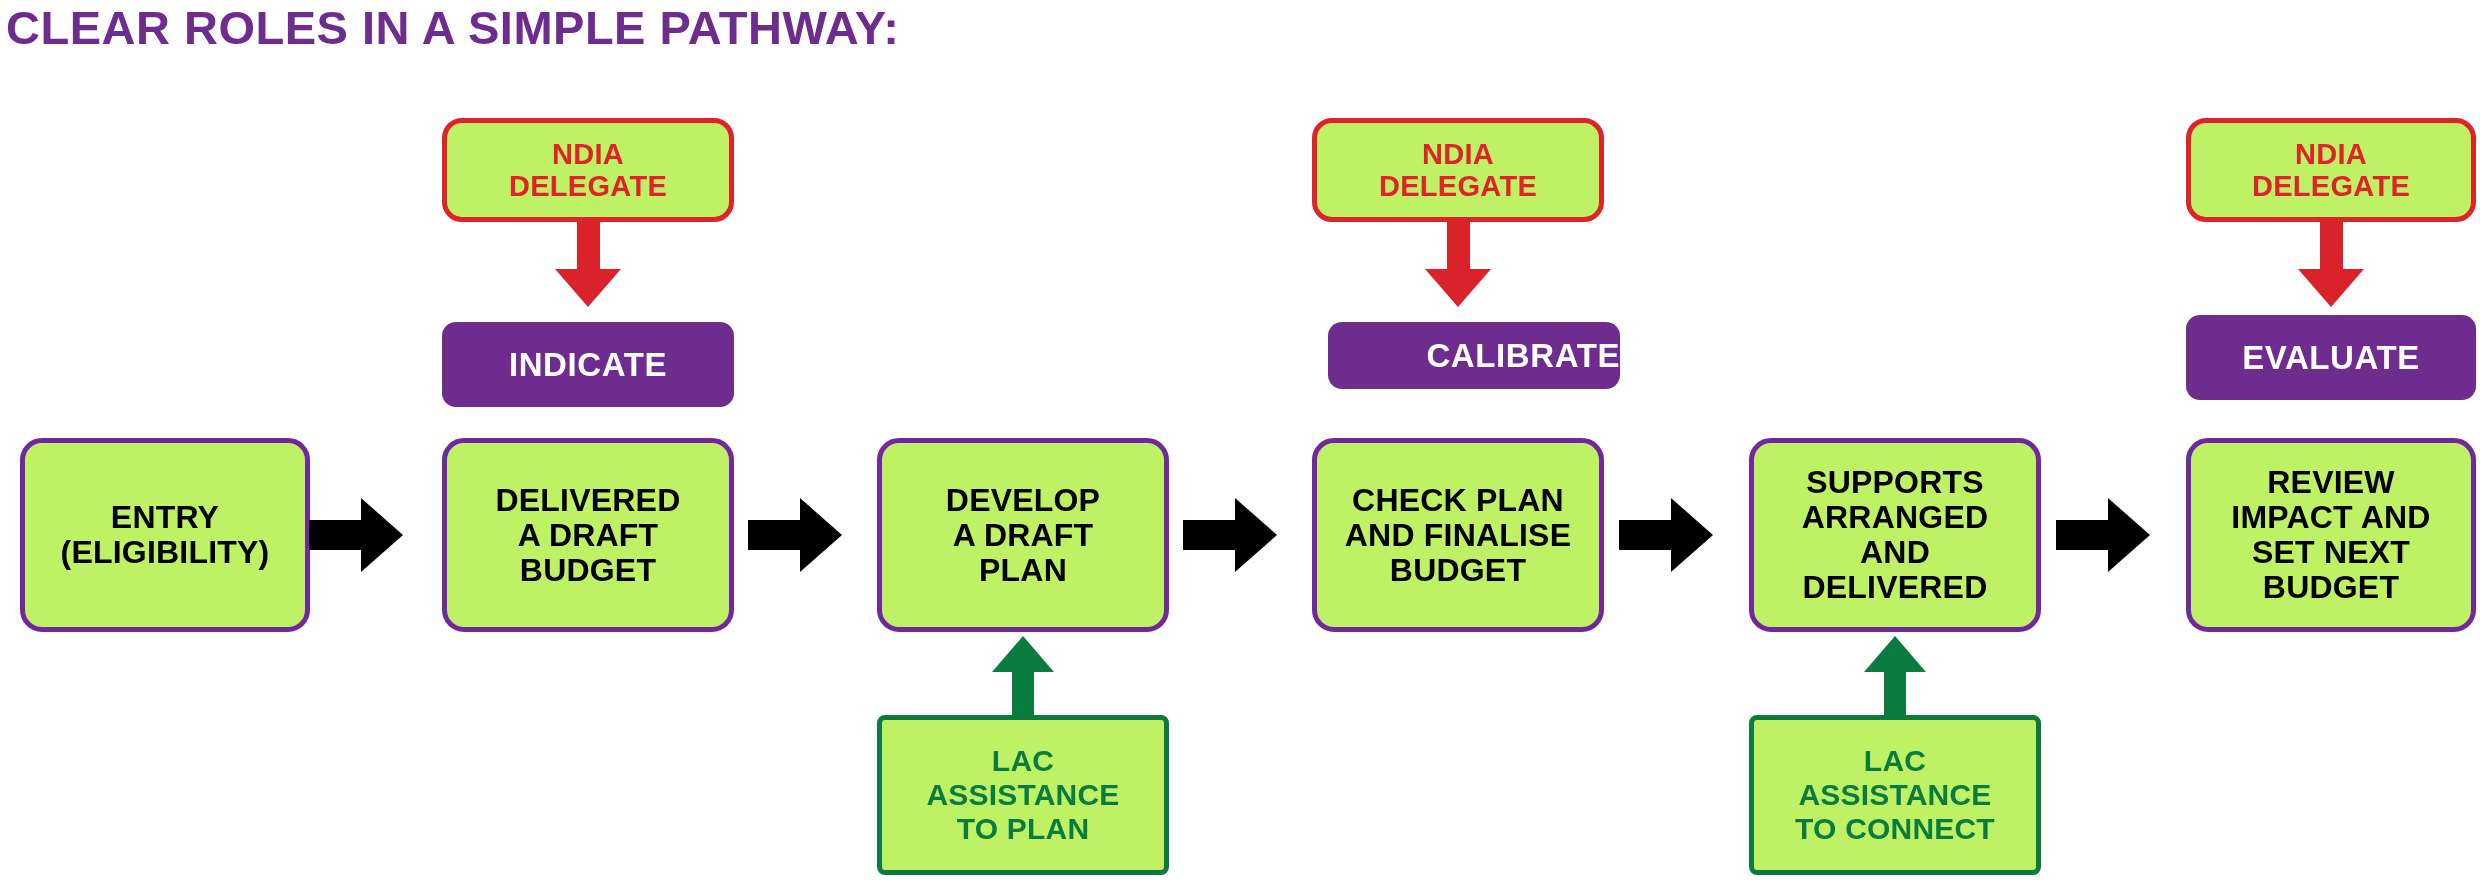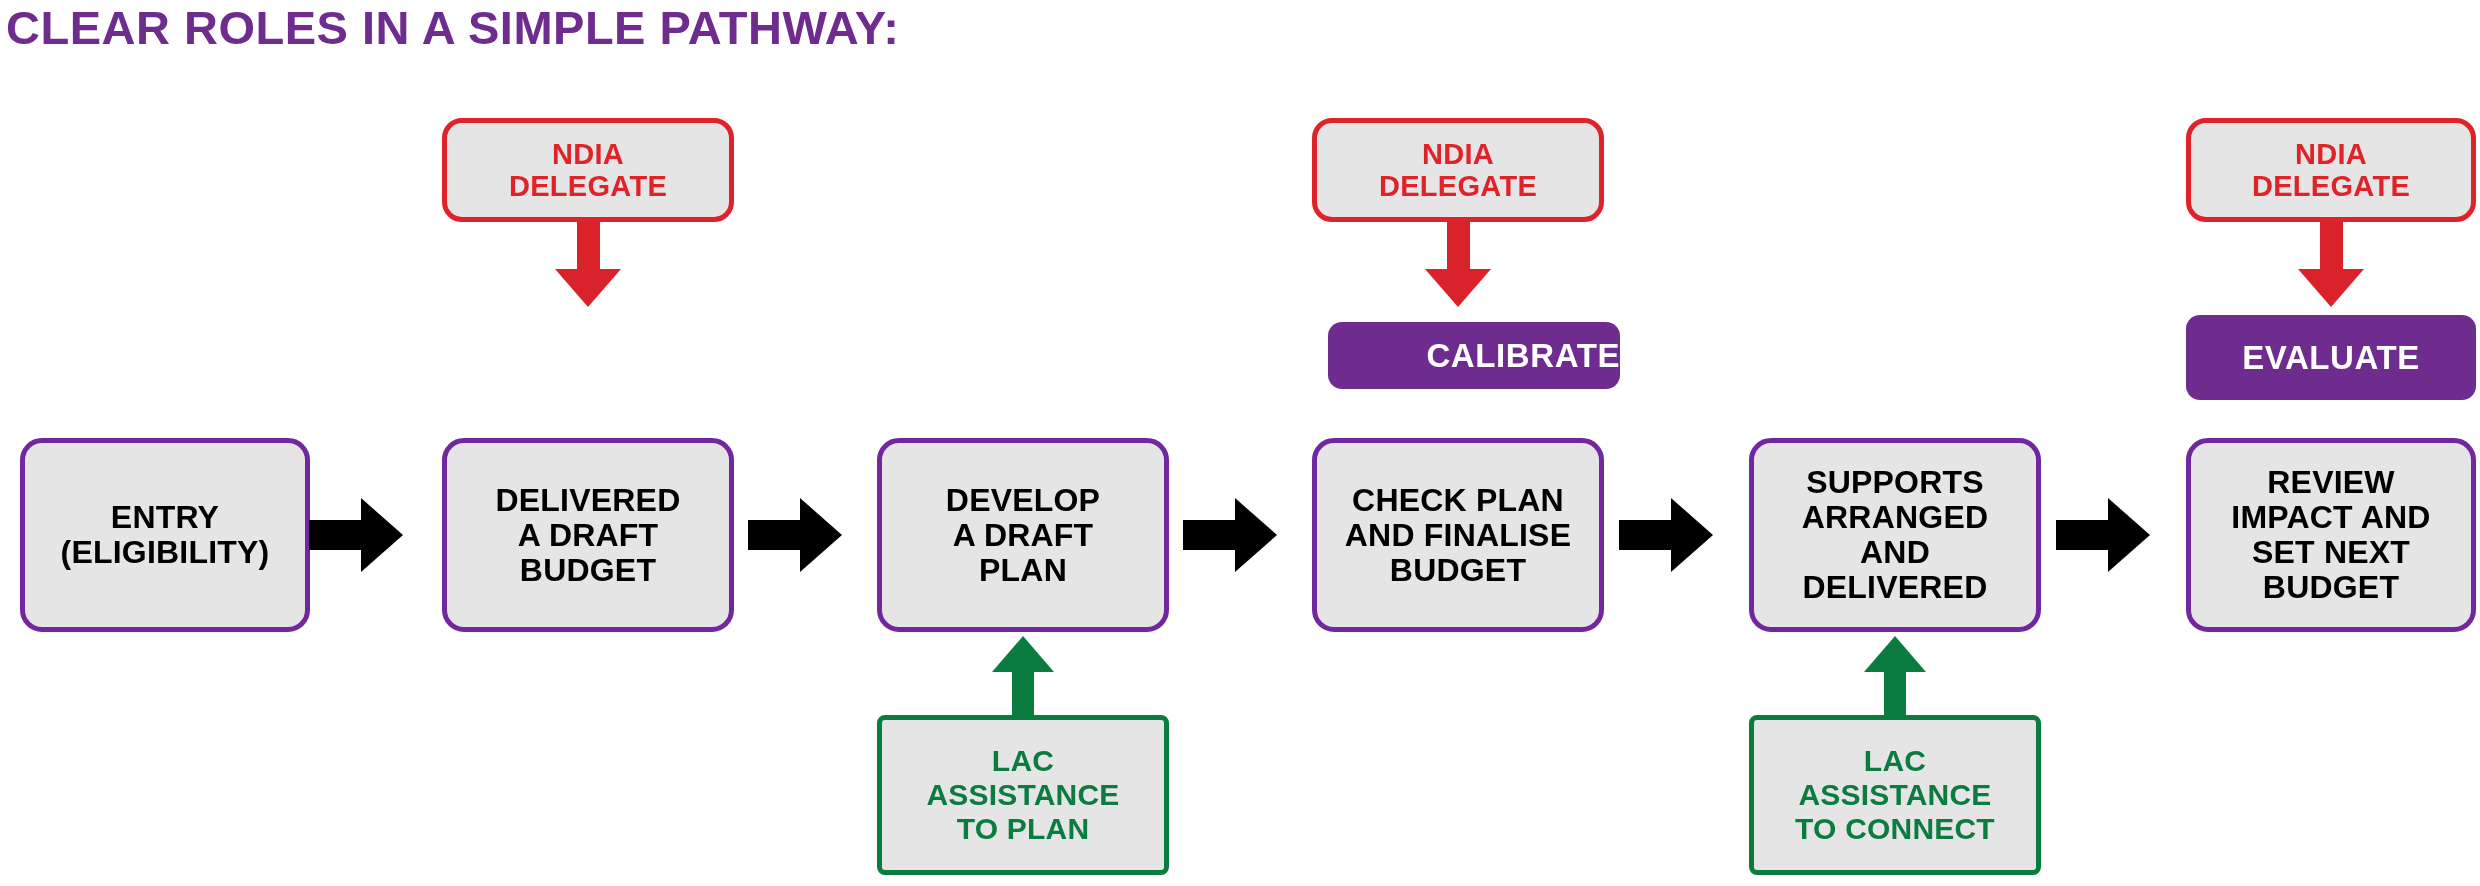--- a/index.html
+++ b/index.html
@@ -15,21 +15,21 @@
   .title{
     position:absolute;left:6px;top:-2px;
     font-size:47px;font-weight:bold;letter-spacing:0.5px;
     color:#6E2C8F;white-space:nowrap;line-height:60px;
   }
 
   
   .box{
     position:absolute;box-sizing:border-box;
     display:flex;align-items:center;justify-content:center;
-    text-align:center;background:#e5e5e5;
+    text-align:center;background:#bef264;
   }
   .box .lbl{display:block;width:100%;}
 
   
   .main-box{
     border:5px solid #7127A0;border-radius:22px;
     color:#000000;font-weight:bold;font-size:32px;line-height:35px;
     letter-spacing:0.2px;
   }
 
@@ -91,20 +91,23 @@
 <div id="stage">
 
   <div class="title">CLEAR ROLES IN A SIMPLE PATHWAY:</div>
 
   <div class="box ndia-box" style="left:442px;top:118px;width:292px;height:104px;">
     <span class="lbl"><span>NDIA</span><br><span>DELEGATE</span></span>
   </div>
   <div class="arrow-down" style="left:555px;top:222px;width:66px;height:85px;">
     <span class="shaft"></span>
       <span class="head"></span>
+  </div>
+  <div class="box action-box" style="left:442px;top:322px;width:292px;height:85px;">
+    <span class="lbl">INDICATE</span>
   </div>
 
   <div class="box ndia-box" style="left:1312px;top:118px;width:292px;height:104px;">
     <span class="lbl"><span>NDIA</span><br><span>DELEGATE</span></span>
   </div>
   <div class="arrow-down" style="left:1425px;top:222px;width:66px;height:85px;">
     <span class="shaft"></span>
       <span class="head"></span>
   </div>
   <div class="box action-box" style="left:1328px;top:322px;width:292px;height:67px;text-align:right;">

